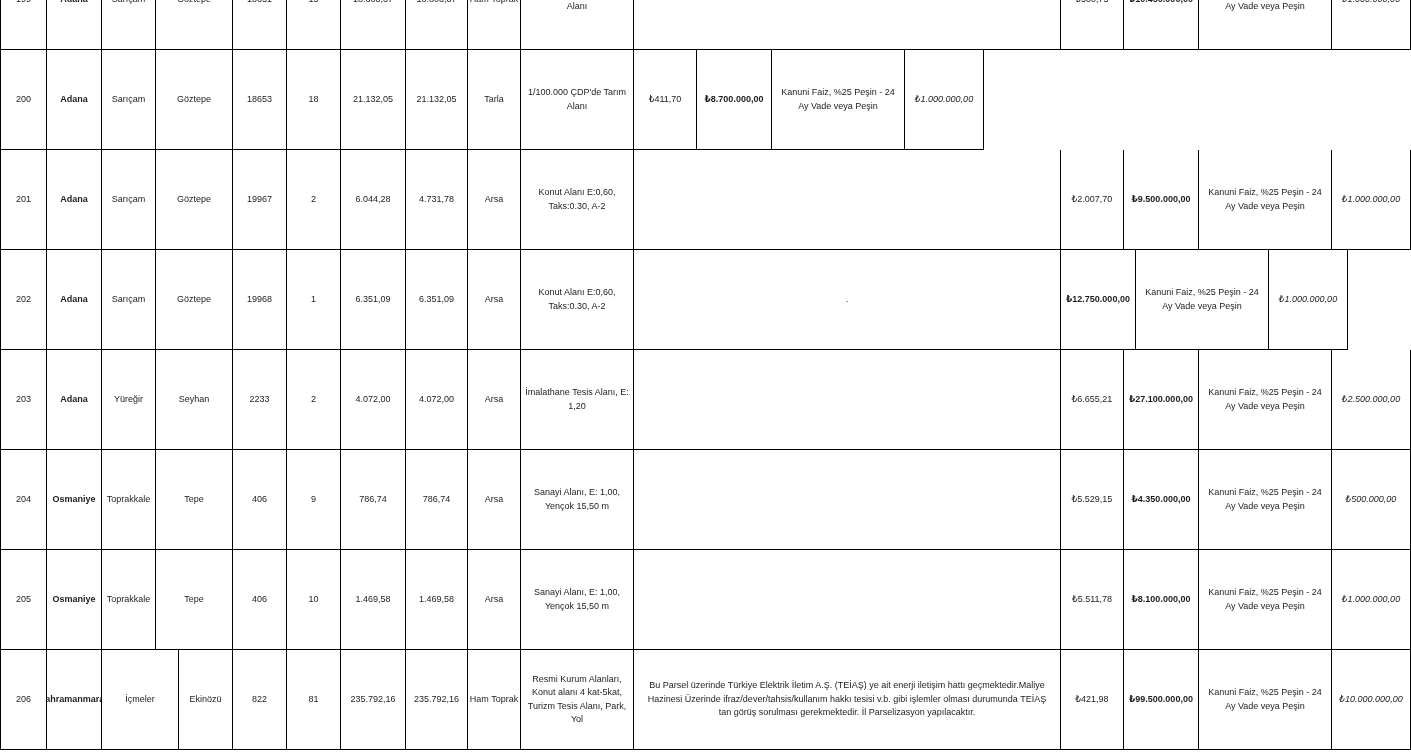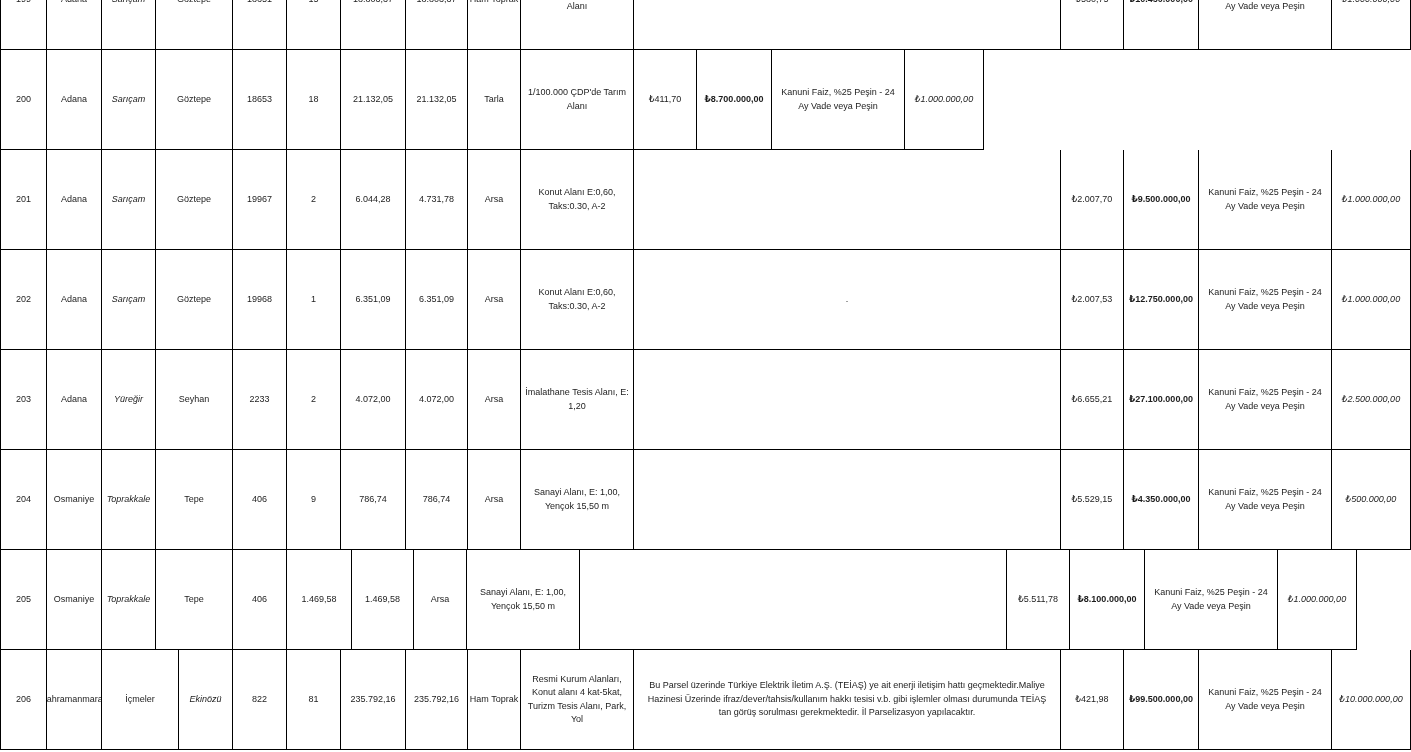--- a/index.html
+++ b/index.html
@@ -28,22 +28,22 @@
     text-align: center;
     font-size: 9px;
     line-height: 1.5;
     color: #1c1c1c;
     overflow: hidden;
     padding: 2px 4px;
     white-space: nowrap;
   }
   
   .c0  { width: 46px; text-align: right; }
-  .c1  { width: 55px; }
-  .c2  { width: 54px; font-style: italic; }
+  .c1  { width: 55px; font-weight: bold; }
+  .c2  { width: 54px; }
   .c3  { width: 77px; text-align: right; }
   .c4  { width: 54px; text-align: center; }
   .c5  { width: 54px; }
   .c6  { width: 65px; }
   .c7  { width: 62px; }
   .c8  { width: 53px; }
   .c9  { width: 113px; white-space: normal; }
   .c10 { width: 427px; white-space: normal; padding: 2px 10px; }
   .c11 { width: 63px; }
   .c12 { width: 75px; font-weight: bold; }
@@ -111,21 +111,20 @@
           <div class="cell c1">Adana</div>
           <div class="cell c2">Sarıçam</div>
           <div class="cell c3">Göztepe</div>
           <div class="cell c4">19968</div>
           <div class="cell c5">1</div>
           <div class="cell c6">6.351,09</div>
           <div class="cell c7">6.351,09</div>
           <div class="cell c8">Arsa</div>
           <div class="cell c9">Konut Alanı E:0,60, Taks:0.30, A-2</div>
           <div class="cell c10">.</div>
-          <div class="cell c11">₺2.007,53</div>
           <div class="cell c12">₺12.750.000,00</div>
           <div class="cell c13">Kanuni Faiz,  %25 Peşin - 24 Ay Vade veya Peşin</div>
           <div class="cell c14">₺1.000.000,00</div>
         </div>
         <div class="row">
           <div class="cell c0">203</div>
           <div class="cell c1">Adana</div>
           <div class="cell c2">Yüreğir</div>
           <div class="cell c3">Seyhan</div>
           <div class="cell c4">2233</div>
@@ -156,20 +155,21 @@
           <div class="cell c12">₺4.350.000,00</div>
           <div class="cell c13">Kanuni Faiz,  %25 Peşin - 24 Ay Vade veya Peşin</div>
           <div class="cell c14">₺500.000,00</div>
         </div>
         <div class="row">
           <div class="cell c0">205</div>
           <div class="cell c1">Osmaniye</div>
           <div class="cell c2">Toprakkale</div>
           <div class="cell c3">Tepe</div>
           <div class="cell c4">406</div>
+          <div class="cell c5">10</div>
           <div class="cell c6">1.469,58</div>
           <div class="cell c7">1.469,58</div>
           <div class="cell c8">Arsa</div>
           <div class="cell c9">Sanayi Alanı, E: 1,00, Yençok 15,50 m</div>
           <div class="cell c10"></div>
           <div class="cell c11">₺5.511,78</div>
           <div class="cell c12">₺8.100.000,00</div>
           <div class="cell c13">Kanuni Faiz,  %25 Peşin - 24 Ay Vade veya Peşin</div>
           <div class="cell c14">₺1.000.000,00</div>
         </div>

